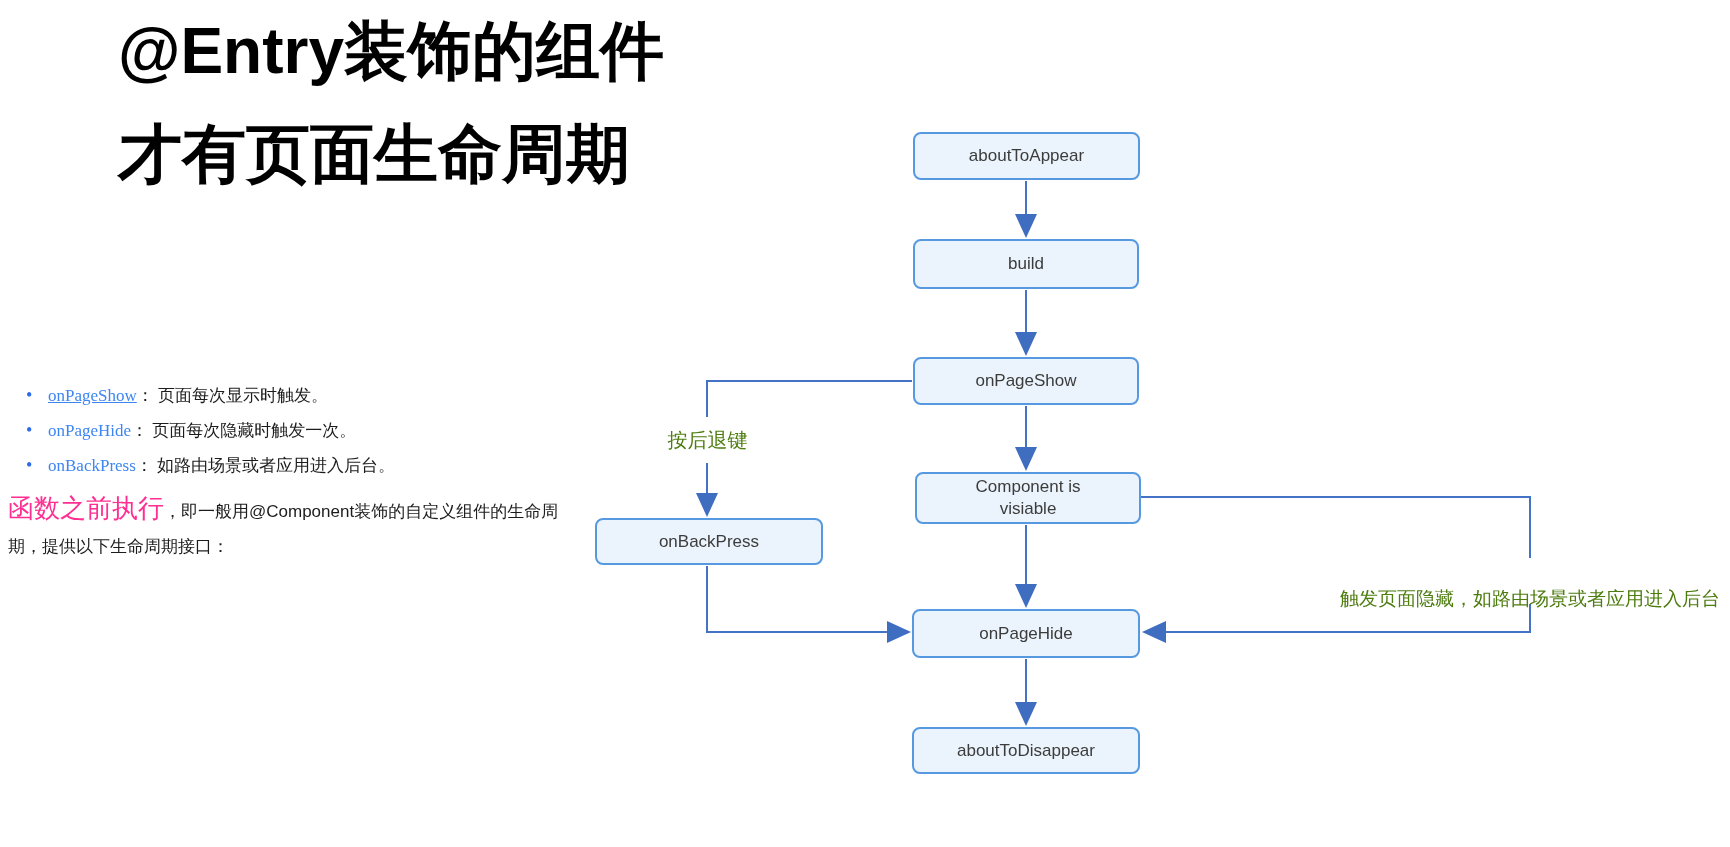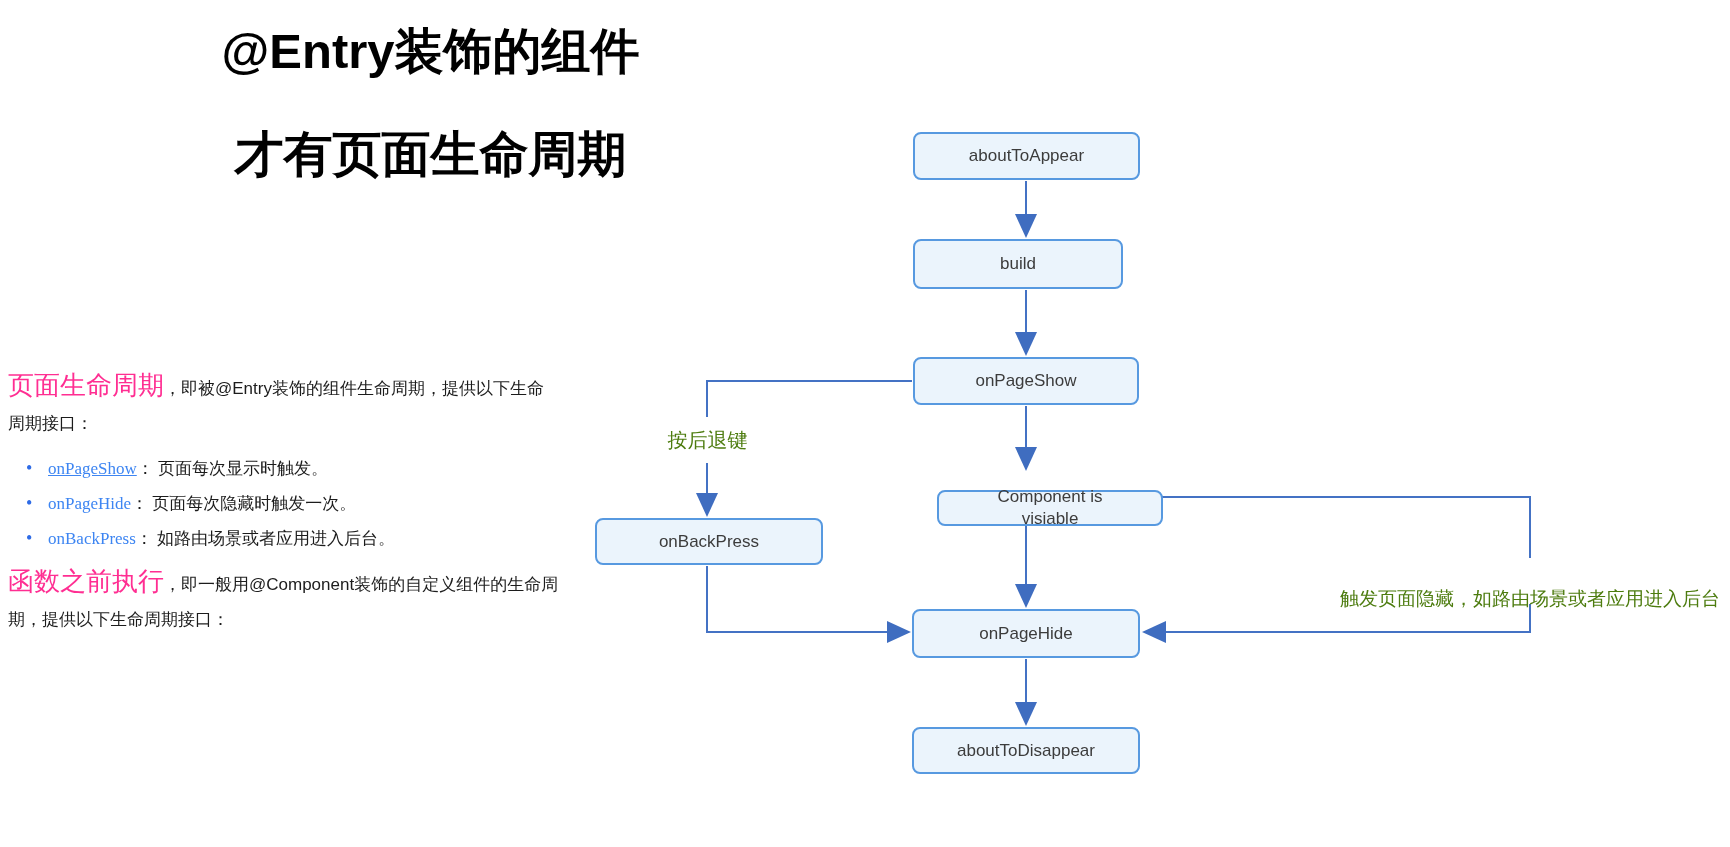--- a/index.html
+++ b/index.html
@@ -2,22 +2,22 @@
 <html><head>
 <meta charset="utf-8">
 <style>
   html,body{margin:0;padding:0;}
   body{
     width:1730px;height:847px;background:#ffffff;position:relative;overflow:hidden;
     font-family:"Liberation Sans","DejaVu Sans",sans-serif;color:#1a1a1a;
   }
   
   .title{
-    position:absolute;left:118px;top:0px;width:625px;text-align:center;
-    font-size:49px;font-weight:bold;line-height:103px;color:#000;
+    position:absolute;left:118px;top:0px;width:625px;
+    font-size:64px;font-weight:bold;line-height:103px;color:#000;
   }
   
   .textcol{
     position:absolute;left:8px;top:368px;width:552px;
     font-size:17px;line-height:35px;color:#1c1c1c;
   }
   .textcol p{margin:0;}
   .sec-head{font-size:26px;color:#ff2e92;}
   ul.bullets{list-style:none;margin:10px 0 0 0;padding:0 0 0 40px;font-family:Liberation Serif, serif;}
   ul.bullets li{position:relative;}
@@ -28,43 +28,42 @@
   a.term.u{text-decoration:underline;}
   .p2{margin-top:8px !important;}
   
   .node{
     position:absolute;box-sizing:border-box;
     background:#ebf4fc;border:2px solid #5799e0;border-radius:8px;
     display:flex;flex-direction:column;align-items:center;justify-content:center;
     font-size:17px;color:#3c3c3c;text-align:center;line-height:22px;
   }
   #n-aboutToAppear{left:913px;top:132px;width:227px;height:48px;}
-  #n-build{left:913px;top:239px;width:210px;height:50px;justify-content:center;}
+  #n-build{left:913px;top:239px;width:226px;height:50px;justify-content:center;}
   #n-onPageShow{left:913px;top:357px;width:226px;height:48px;}
-  #n-component{left:937px;top:472px;width:226px;height:36px;margin-top:18px;}
+  #n-component{left:915px;top:472px;width:226px;height:52px;}
   #n-onBackPress{left:595px;top:518px;width:228px;height:47px;}
   #n-onPageHide{left:912px;top:609px;width:228px;height:49px;}
   #n-aboutToDisappear{left:912px;top:727px;width:228px;height:47px;}
   
   .edge-label{position:absolute;color:#4d7c0f;text-align:center;}
   #lbl-back{left:640px;top:427px;width:135px;font-size:20px;}
   #lbl-hide{left:1330px;top:574px;width:400px;font-size:19px;margin-top:12px;}
   
   #edges{position:absolute;left:0;top:0;pointer-events:none;}
 </style>
 </head>
 <body>
 
 <div class="title">
   <div>@Entry装饰的组件</div>
   <div>才有页面生命周期</div>
 </div>
 
 <div class="textcol">
-  <p><span class="sec-head">页面生命周期</span><span>，即被@Entry装饰的组件生命周期，提供以下生命周期接口：</span></p>
   <ul class="bullets">
     <li><a class="term u">onPageShow</a><span>： 页面每次显示时触发。</span></li>
     <li><a class="term">onPageHide</a><span>： 页面每次隐藏时触发一次。</span></li>
     <li><a class="term">onBackPress</a><span>： 如路由场景或者应用进入后台。</span></li>
   </ul>
   <p class="p2"><span class="sec-head">函数之前执行</span><span>，即一般用@Component装饰的自定义组件的生命周期，提供以下生命周期接口：</span></p>
 </div>
 
 <svg id="edges" width="1730" height="847" viewBox="0 0 1730 847">
   <defs>

